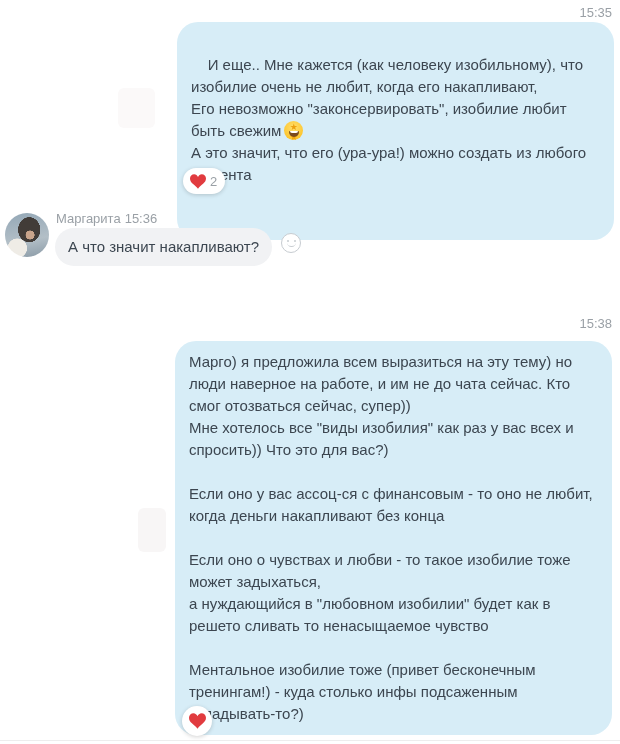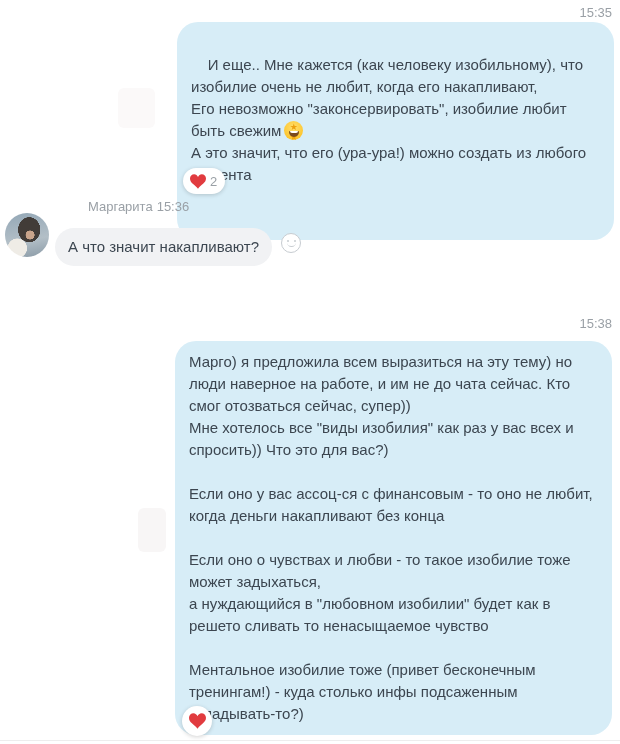--- a/index.html
+++ b/index.html
@@ -26,21 +26,21 @@
 
   
   .avatar{
     position:absolute;left:5px;top:213px;width:44px;height:44px;border-radius:50%;
     background:
       radial-gradient(circle at 28% 80%, #efece6 0%, #efece6 20%, rgba(239,236,230,0) 21%),
       radial-gradient(circle at 57% 50%, #c9a48b 0%, #c9a48b 13%, rgba(201,164,139,0) 14%),
       radial-gradient(ellipse at 55% 38%, #423c38 0%, #423c38 32%, rgba(66,60,56,0) 33%),
       linear-gradient(170deg, #93a7b6 0%, #b3bfc7 60%, #8a9aa6 100%);
   }
-  .author-row{position:absolute;left:56px;top:199px;font-size:13px;color:var(--muted);margin-left:32px;}
+  .author-row{position:absolute;left:56px;top:211px;font-size:13px;color:var(--muted);}
   .author-row .t{margin-left:4px;}
   .in-row{position:absolute;left:55px;display:flex;align-items:flex-start;gap:9px;}
   .rowA{top:228px;}
   .rowB{top:271px;}
 
   
   .react-hint{
     width:18px;height:18px;border:1px solid var(--smiley);border-radius:50%;
     position:relative;margin-top:5px;flex:0 0 auto;background:#fff;
   }

